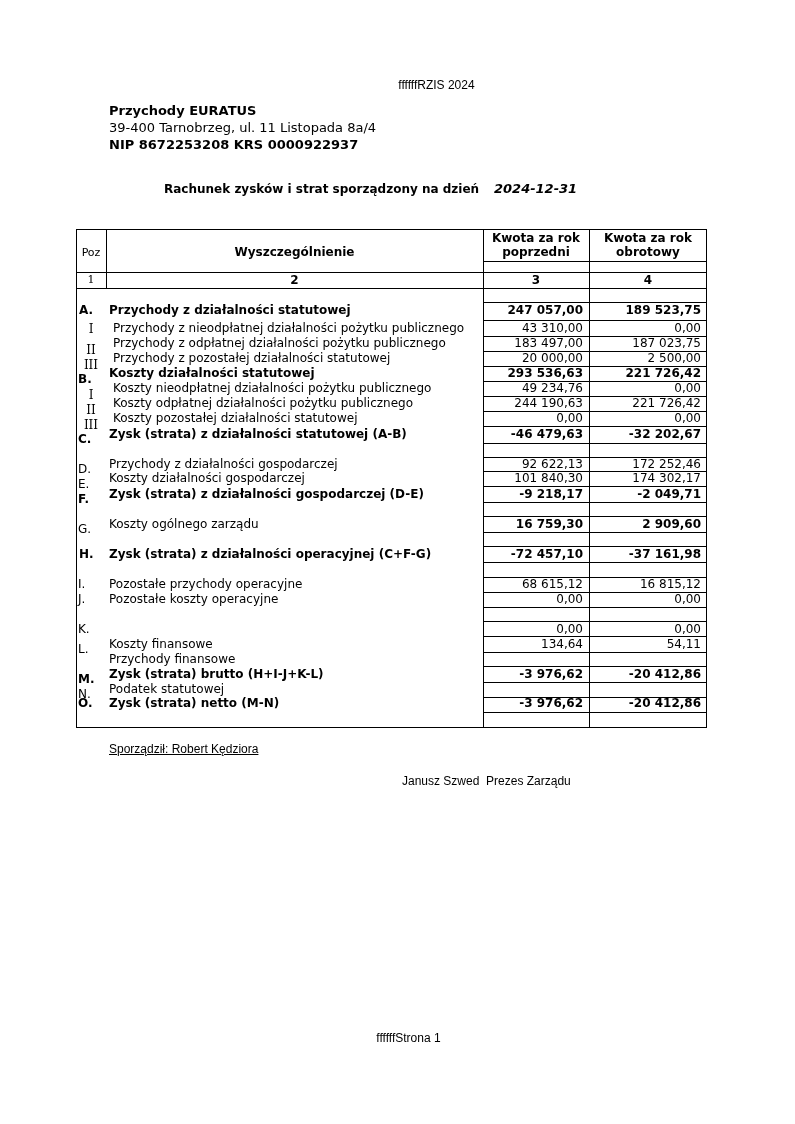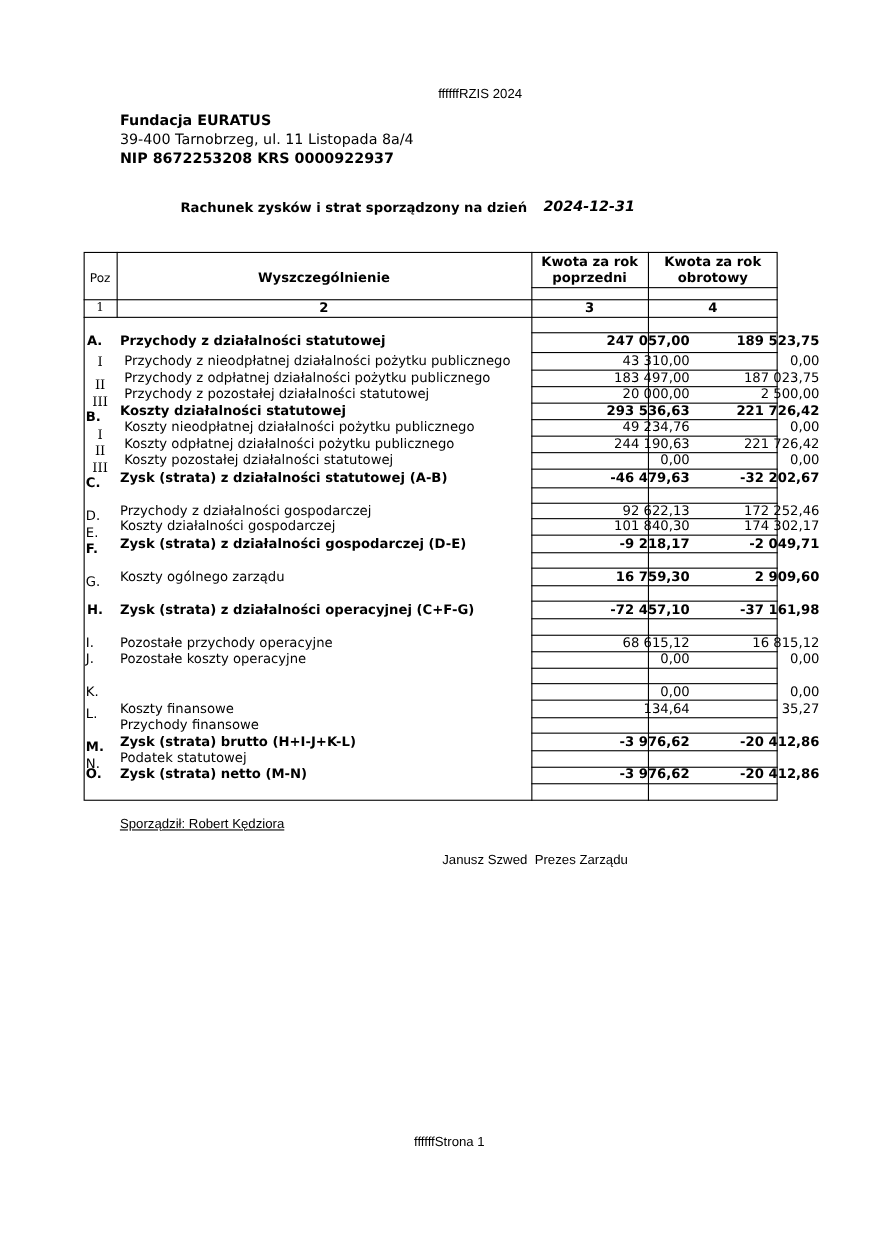--- a/index.html
+++ b/index.html
@@ -18,36 +18,36 @@
 
   
   .frame { position: absolute; left: 76px; top: 229px; width: 631px; height: 499px; border: 1px solid #000; box-sizing: border-box; }
   .vline { position: absolute; width: 1px; background: #000; }
   .hline { position: absolute; height: 1px; background: #000; }
 
   .cell-text { position: absolute; white-space: nowrap; }
   .hdr { font-size: 12px; font-weight: bold; text-align: center; }
   .lbl { font-size: 12px; }
   .lbl.b { font-weight: bold; }
-  .num { font-size: 12px; text-align: right; margin-left: 44px; }
+  .num { font-size: 12px; text-align: right; }
   .num.b { font-weight: bold; }
   .poz { font-size: 12px; }
   .poz.b { font-weight: bold; }
   .roman { font-size: 12px; text-align: center; width: 30px; }
 
   #signer-left { left: 109px; top: 742px; font-size: 12px; text-decoration: underline; }
   #signer-right { left: 402px; top: 774px; font-size: 12px; }
   #footer { left: 0; width: 795px; top: 1031px; text-align: center; font-size: 12px; padding-left: 11px; }
 </style>
 </head>
 <body>
 
 <div class="abs sans" id="header-title">ffffffRZIS 2024</div>
 
-<div class="abs dv" id="org-name">Fundacja EURATUS</div>
+<div class="abs dv" id="org-name">Przychody EURATUS</div>
 <div class="abs dv" id="org-address">39-400 Tarnobrzeg, ul. 11 Listopada 8a/4</div>
 <div class="abs dv" id="org-ids">NIP 8672253208 KRS 0000922937</div>
 
 <div class="abs dv" id="report-title">Rachunek zysków i strat sporządzony na dzień</div>
 <div class="abs dv" id="report-date">2024-12-31</div>
 
 <div>
   <div class="frame"></div>
 
   <div class="vline" style="left:106px; top:229px; height:60px;"></div>
@@ -215,21 +215,21 @@
     <div class="cell-text dv poz" style="left:78px; top:622px;">K.</div>
     <div class="cell-text dv lbl" style="left:109px; top:652px;">Przychody finansowe</div>
     <div class="cell-text dv num" style="left:483px; width:100px; top:622px;">0,00</div>
     <div class="cell-text dv num" style="left:589px; width:112px; top:622px;">0,00</div>
   </div>
 
   <div>
     <div class="cell-text dv poz" style="left:78px; top:642px;">L.</div>
     <div class="cell-text dv lbl" style="left:109px; top:637px;">Koszty finansowe</div>
     <div class="cell-text dv num" style="left:483px; width:100px; top:637px;">134,64</div>
-    <div class="cell-text dv num" style="left:589px; width:112px; top:637px;">35,27</div>
+    <div class="cell-text dv num" style="left:589px; width:112px; top:637px;">54,11</div>
   </div>
 
   <div>
     <div class="cell-text dv poz b" style="left:78px; top:672px;">M.</div>
     <div class="cell-text dv lbl b" style="left:109px; top:667px;">Zysk (strata) brutto (H+I-J+K-L)</div>
     <div class="cell-text dv num b" style="left:483px; width:100px; top:667px;">-3 976,62</div>
     <div class="cell-text dv num b" style="left:589px; width:112px; top:667px;">-20 412,86</div>
   </div>
 
   <div>

